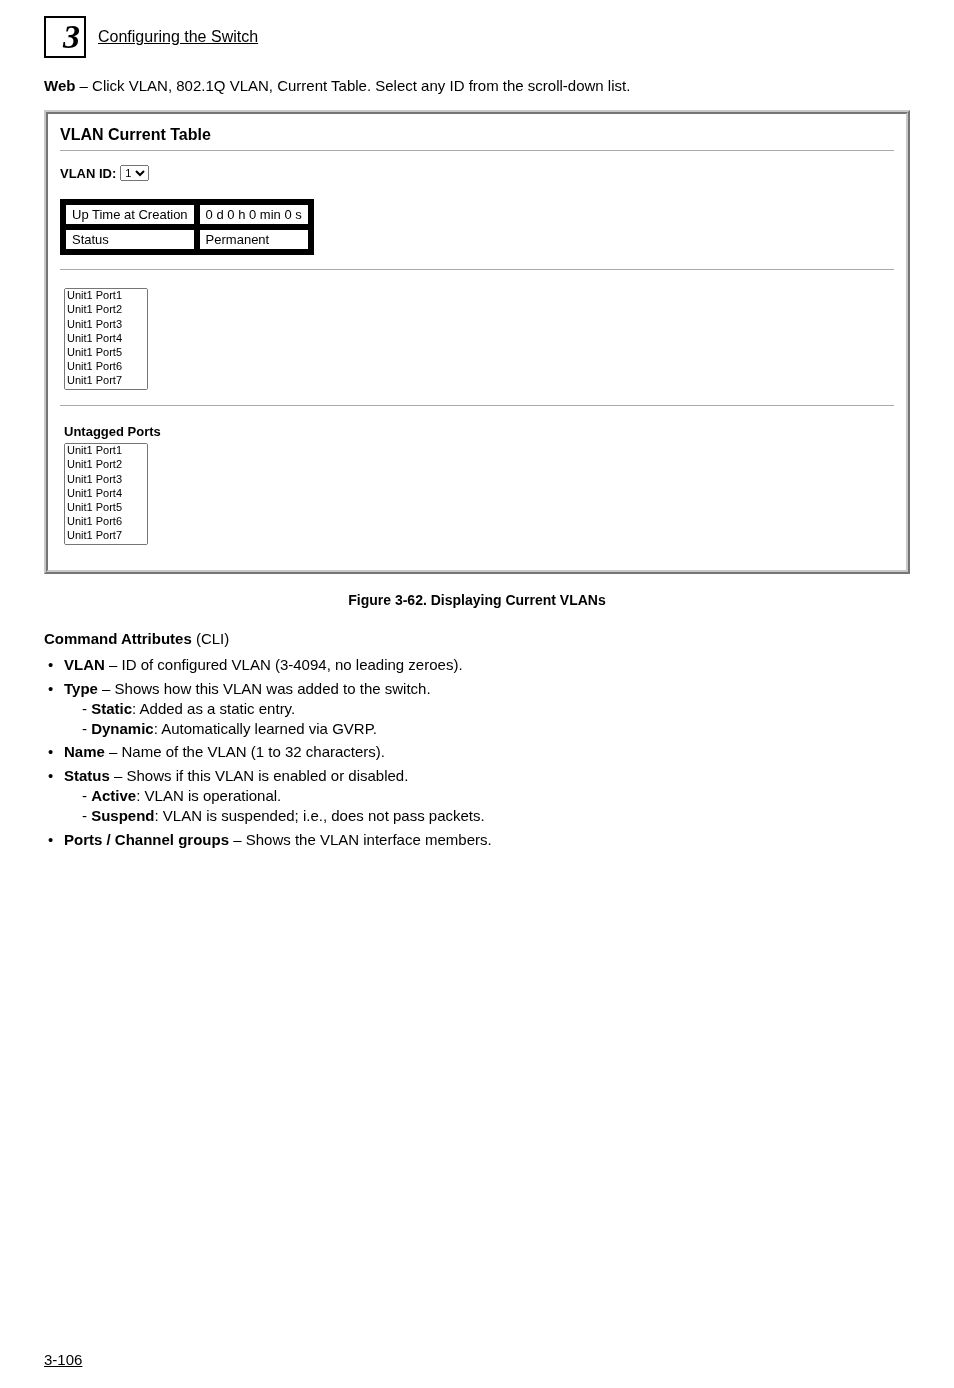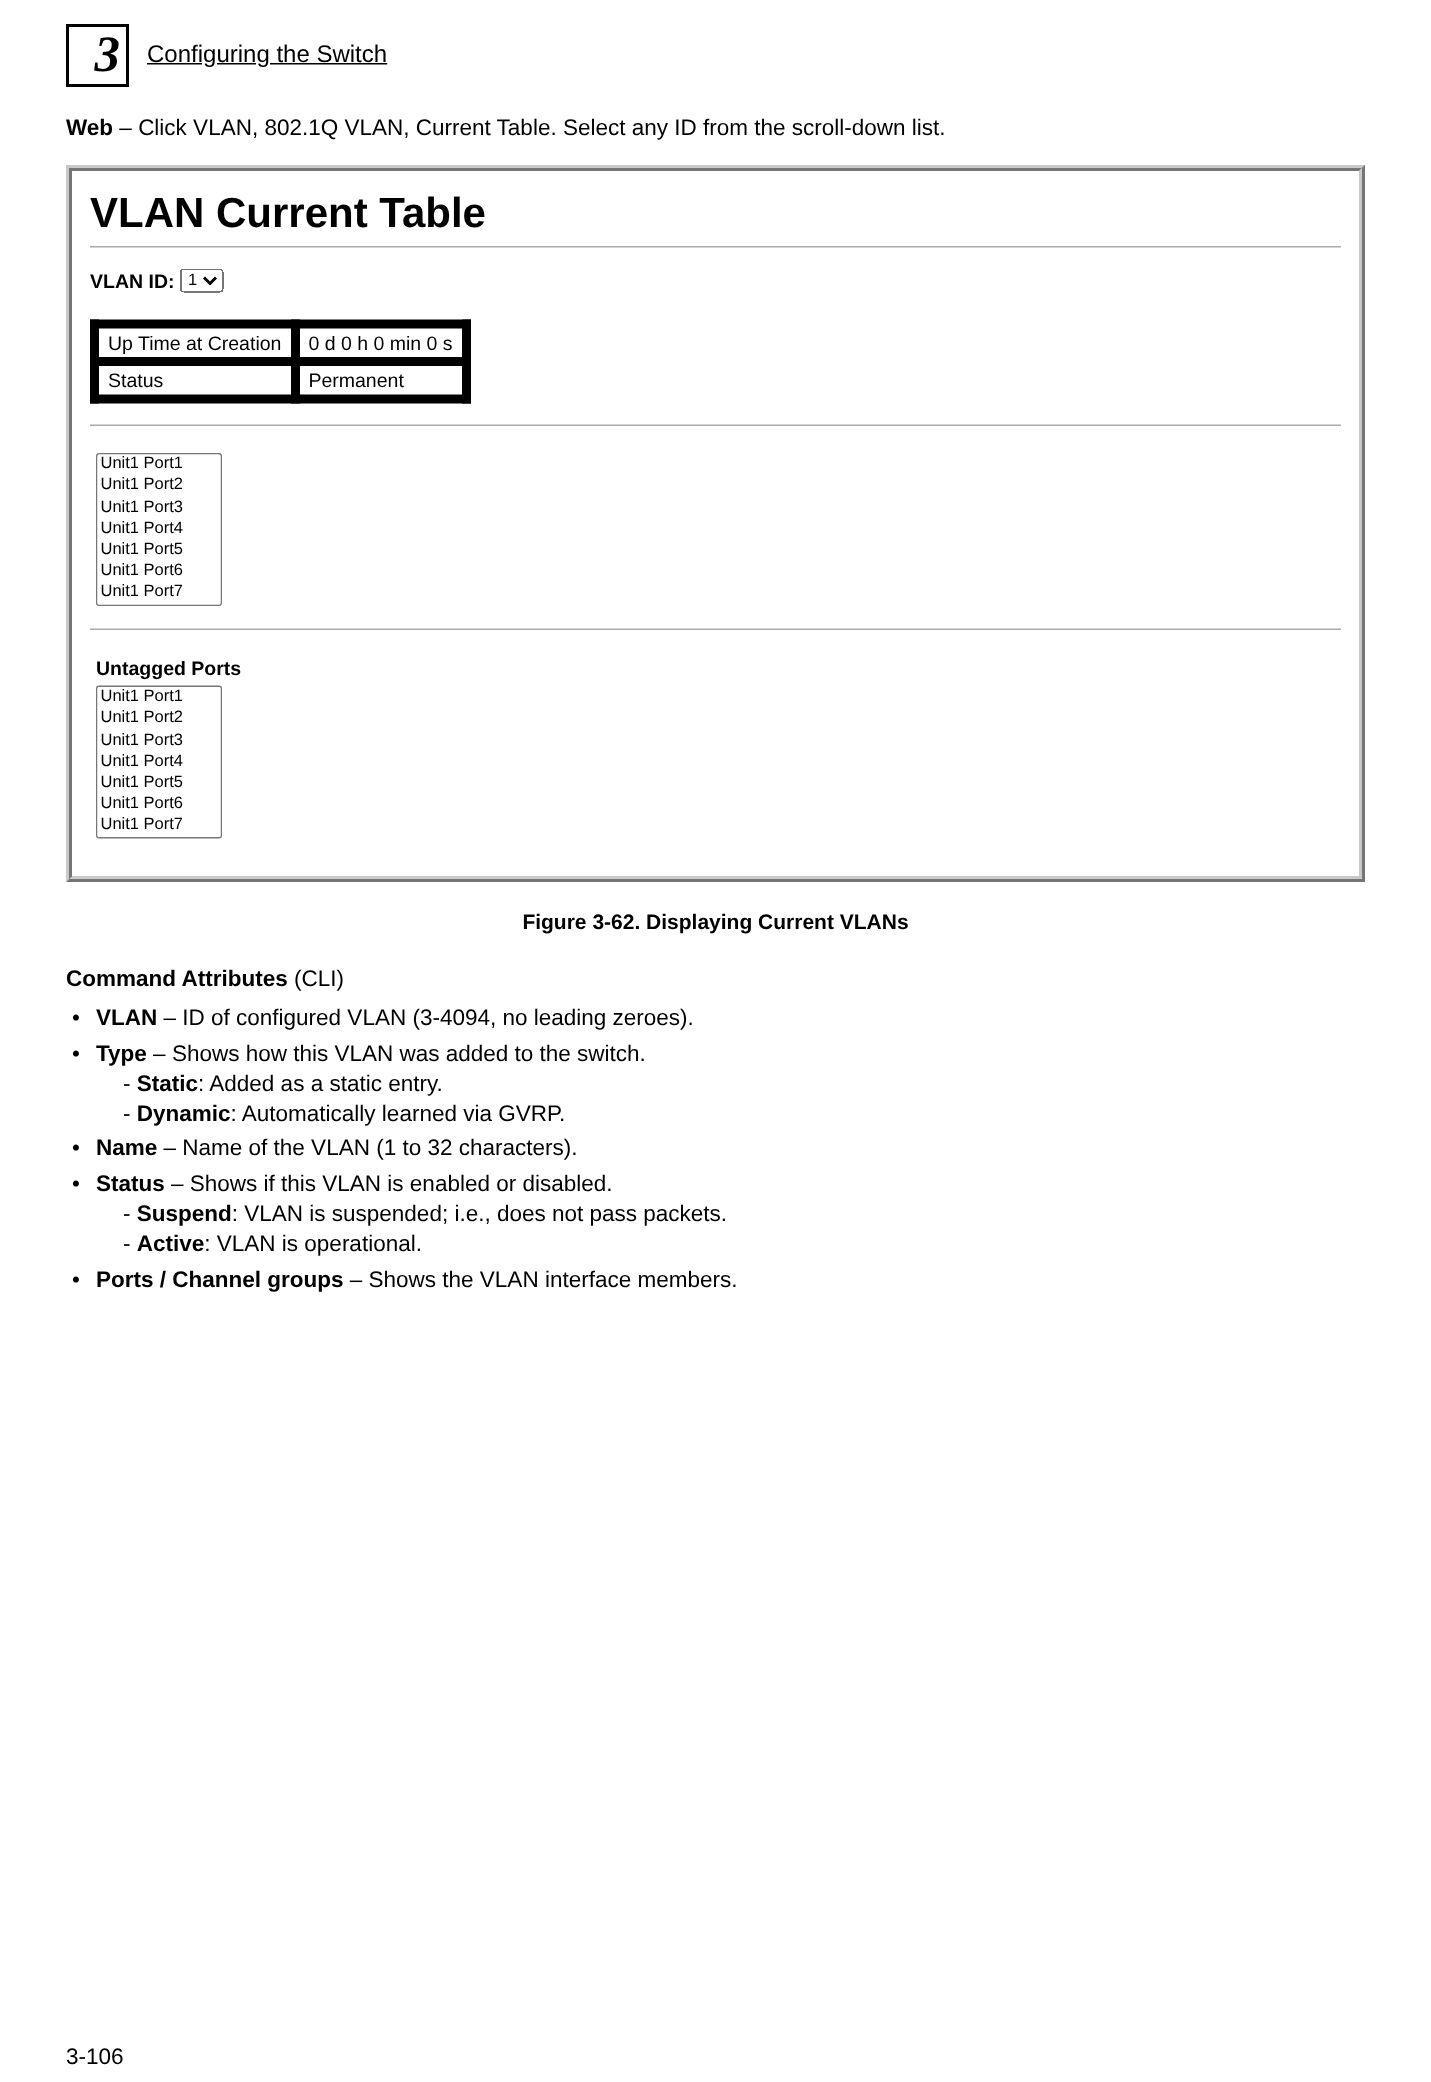--- a/index.html
+++ b/index.html
@@ -44,21 +44,21 @@
   }
   .screenshot-frame {
     border: 4px ridge #c9c9c9;
     padding: 6px 6px 10px 6px;
     font-family: Arial, sans-serif;
   }
   .inner-panel {
     padding: 2px 6px 4px 6px;
   }
   .panel-title {
-    font-size: 28px;
+    font-size: 16px;
     font-weight: bold;
     margin: 4px 0 6px 0;
   }
   hr.sep {
     border: none;
     border-top: 1px solid #aaa;
     margin: 4px 0 14px 0;
   }
   .vlan-id-row {
     font-size: 13px;
@@ -120,23 +120,24 @@
     position: absolute;
     left: 2px;
     top: 0;
   }
   .indent-line {
     padding-left: 18px;
     display: block;
   }
   .page-num {
     position: fixed;
-    bottom: 8px;
+    bottom: 20px;
     left: 44px;
     font-size: 15px;
+    text-decoration: underline;
   }
 </style>
 </head>
 <body>
 
 <div class="top-bar">
   <div class="chapter-box">3</div>
   <div class="section-title">Configuring the Switch</div>
 </div>
 
@@ -217,21 +218,21 @@
   <li>
     <b>Type</b><span> – Shows how this VLAN was added to the switch.</span>
     <span class="indent-line">- <b>Static</b><span>: Added as a static entry.</span></span>
     <span class="indent-line">- <b>Dynamic</b><span>: Automatically learned via GVRP.</span></span>
   </li>
   <li>
     <b>Name</b><span> – Name of the VLAN (1 to 32 characters).</span>
   </li>
   <li>
     <b>Status</b><span> – Shows if this VLAN is enabled or disabled.</span>
+    <span class="indent-line">- <b>Active</b><span>: VLAN is operational.</span></span>
     <span class="indent-line">- <b>Suspend</b><span>: VLAN is suspended; i.e., does not pass packets.</span></span>
-    <span class="indent-line">- <b>Active</b><span>: VLAN is operational.</span></span>
   </li>
   <li>
     <b>Ports / Channel groups</b><span> – Shows the VLAN interface members.</span>
   </li>
 </ul>
 
 <div class="page-num">3-106</div>
 
 </body></html>

